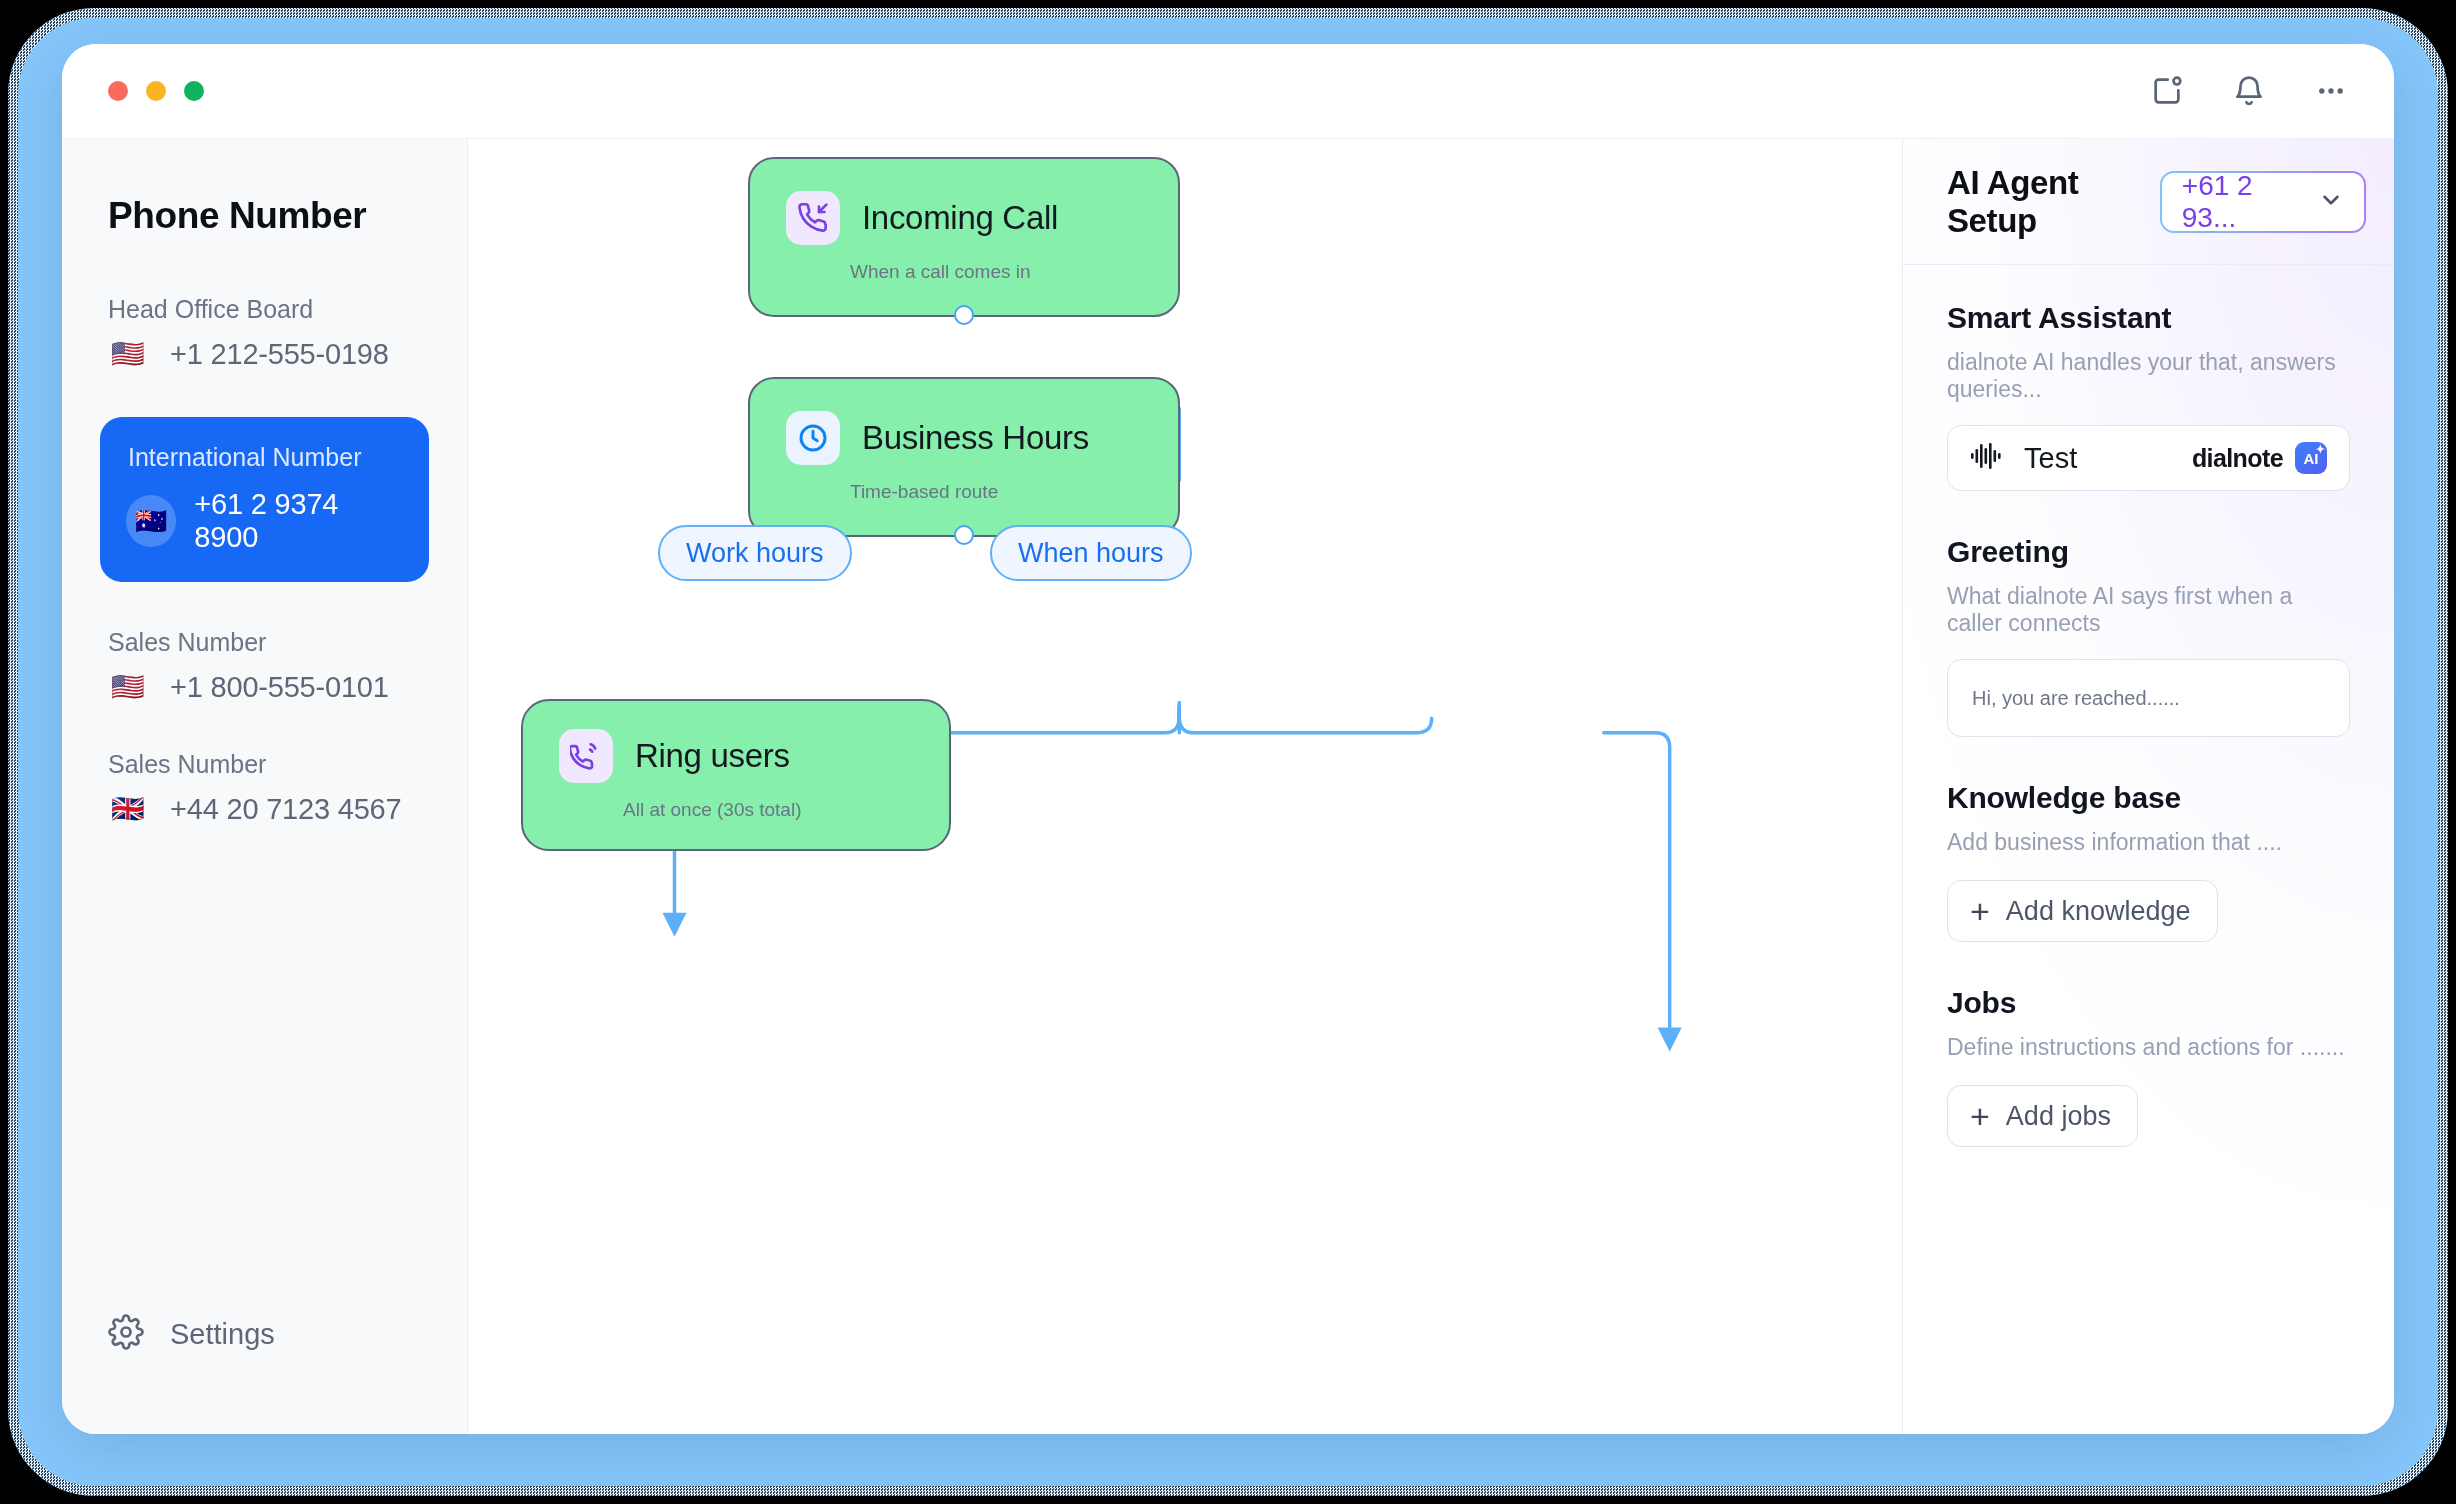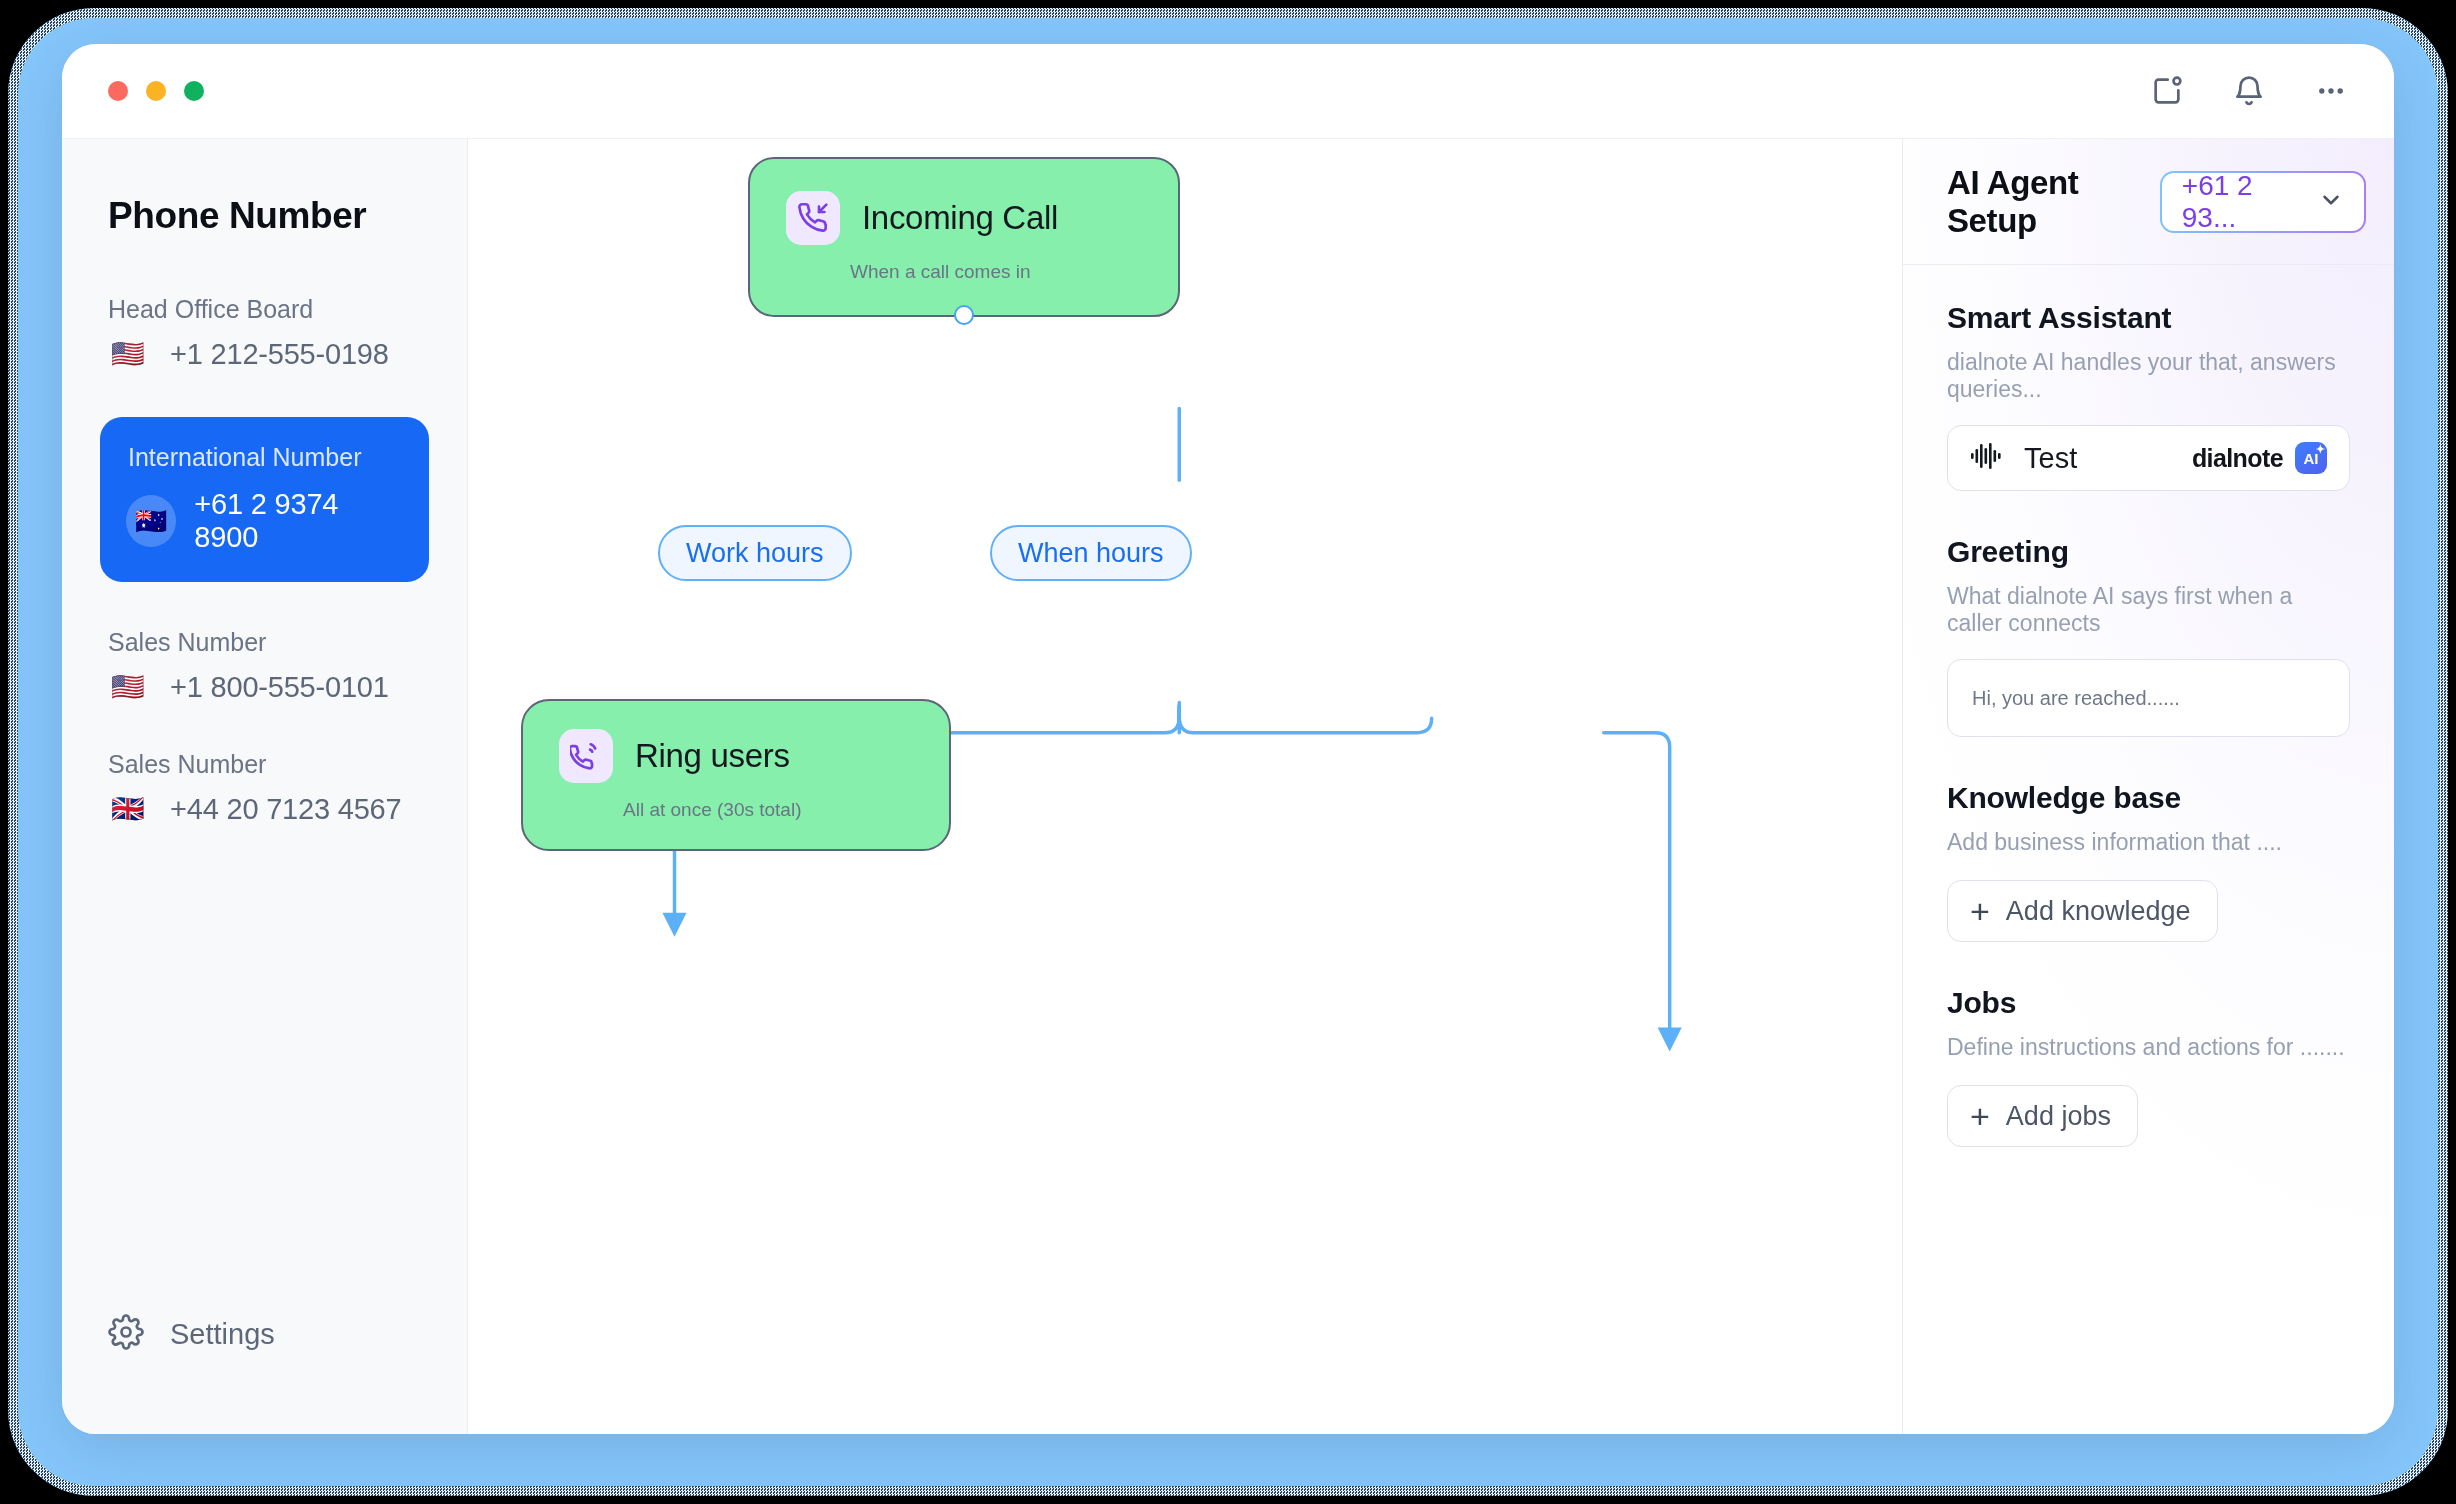--- a/index.html
+++ b/index.html
@@ -459,20 +459,33 @@
                 <path d="M22 2 L16.5 7.5"></path>
                   <path d="M16.5 3.4 L16.5 7.5 L20.6 7.5"></path>
               </svg>
             </span>
             <span class="node-title">Incoming Call</span>
           </div>
           <div class="node-sub">When a call comes in</div>
           <span class="port" style="left:calc(50% - 10px); bottom:-10px;"></span>
         </div>
 
+        <div class="node" id="node-hours">
+          <div class="node-head">
+            <span class="node-ico blue">
+              <svg width="32" height="32" viewBox="0 0 24 24" fill="none" stroke="currentColor" stroke-width="2.2" stroke-linecap="round" stroke-linejoin="round">
+                <circle cx="12" cy="12" r="9"></circle>
+                  <path d="M12 7v5l3.2 2"></path>
+              </svg>
+            </span>
+            <span class="node-title">Business Hours</span>
+          </div>
+          <div class="node-sub">Time-based route</div>
+          <span class="port" style="left:calc(50% - 10px); bottom:-10px;"></span>
+        </div>
 
         <div class="branch-pill" id="pill-work">
           <span>Work hours</span>
         </div>
         <div class="branch-pill" id="pill-after">
           <span>When hours</span>
         </div>
 
         <div class="node" id="node-ring">
           <div class="node-head">

